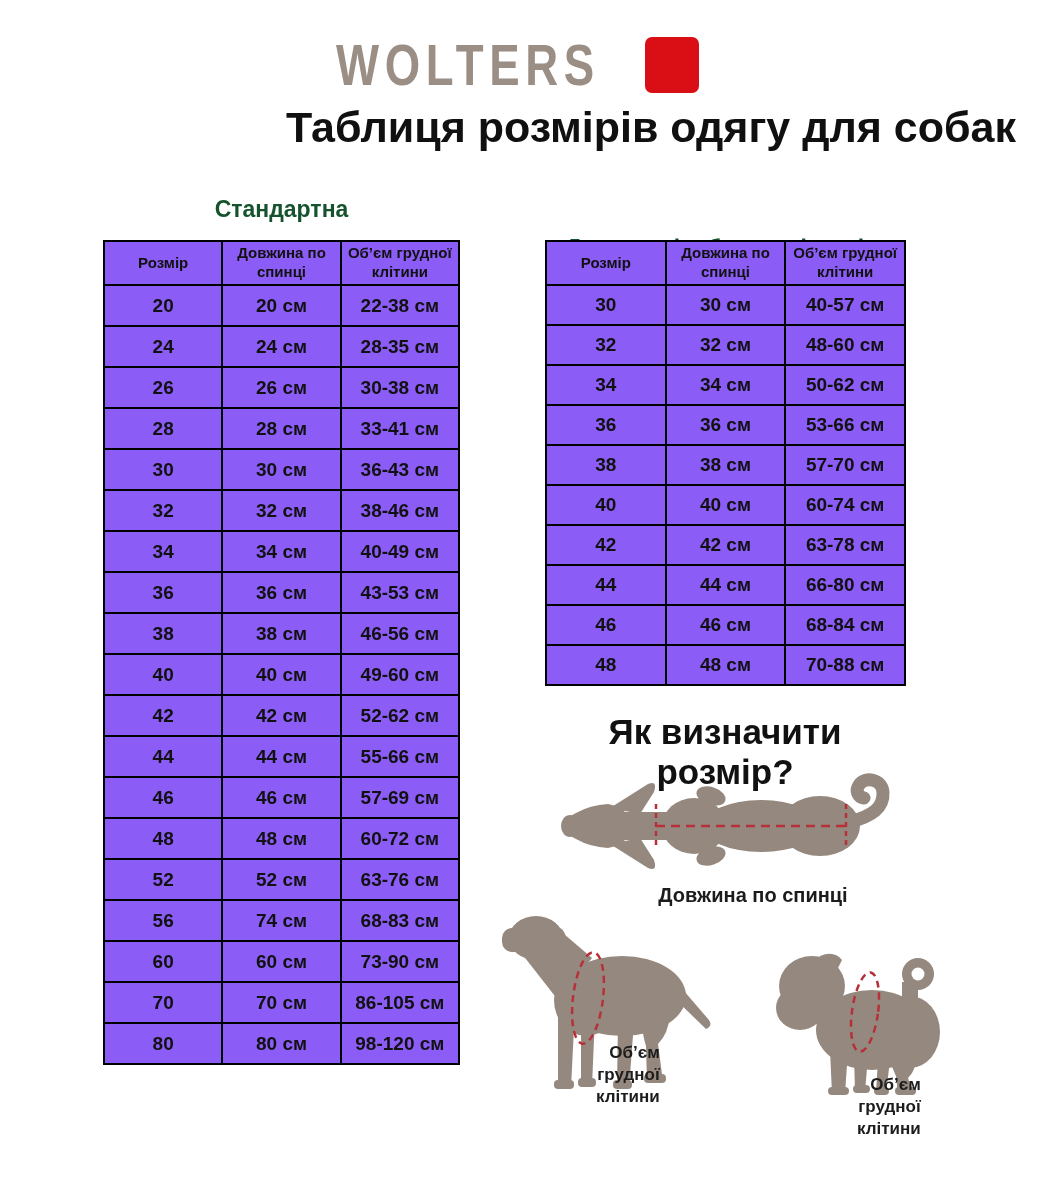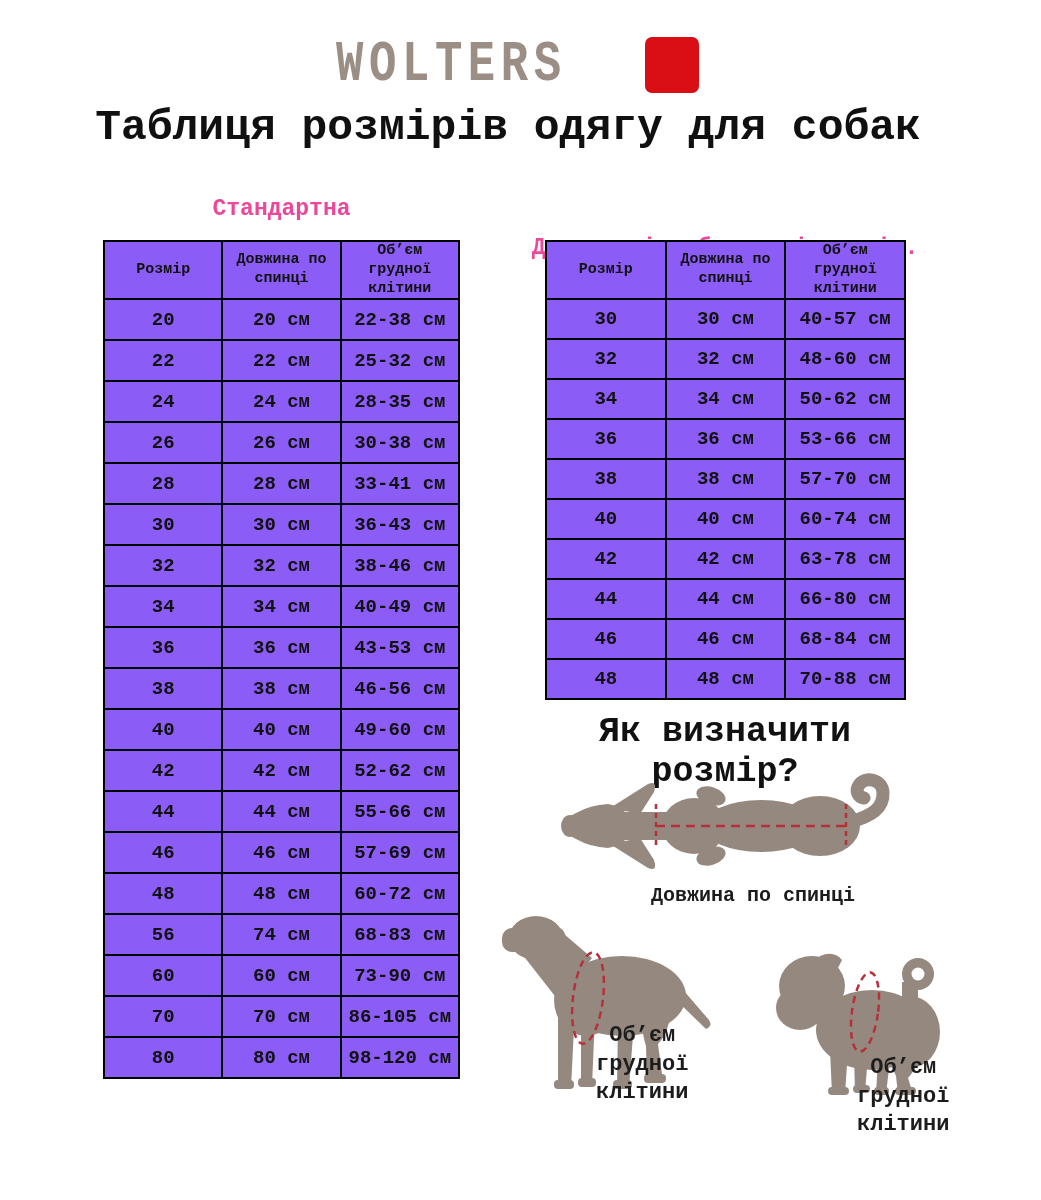--- a/index.html
+++ b/index.html
@@ -1,45 +1,45 @@
 <!DOCTYPE html>
 <html><head>
 <meta charset="utf-8">
 <style>
   html,body{margin:0;padding:0;background:#ffffff;}
   #page{position:relative;width:1041px;height:1200px;background:#fff;overflow:hidden;
-        font-family:Liberation Mono, monospace;color:#111;}
+        font-family:Liberation Sans, sans-serif;color:#111;}
   .abs{position:absolute;}
 
   
   #logo-text{left:336px;top:34px;font-size:57px;line-height:62px;font-weight:700;
              color:#9a8e85;letter-spacing:7px;transform:scaleX(0.8);transform-origin:left top;white-space:nowrap;}
   #logo-square{left:645px;top:37px;width:54px;height:56px;background:#d90f15;border-radius:7px;}
 
   
-  #page-title{left:0;top:103px;width:1016px;text-align:center;font-size:43px;font-weight:700;color:#101010;}
-  .section-title{top:196px;text-align:center;font-size:23px;font-weight:700;color:#ec4899;}
+  #page-title{left:0;top:103px;width:1016px;text-align:right;font-size:43px;font-weight:700;color:#101010;}
+  .section-title{top:196px;text-align:center;font-size:23px;font-weight:700;color:#14532d;}
   #std-title{left:103px;width:357px;}
   #pug-title{left:525px;width:400px;margin-top:39px;}
 
   
   table.size{border-collapse:collapse;table-layout:fixed;background:#8b5cf6;}
   table.size th,table.size td{border:2px solid #000;text-align:center;vertical-align:middle;
       font-weight:700;padding:0 3px;}
   table.size th{font-size:15px;line-height:1.25;height:42px;}
   #std-table{left:103px;top:240px;width:357px;}
   #pug-table{left:545px;top:240px;width:361px;}
   #std-table td{font-size:19px;height:39px;}
   #pug-table td{font-size:19px;height:38px;}
 
   
   #guide-title{left:540px;top:712px;width:370px;text-align:center;font-size:35px;font-weight:700;}
   .measure-label{font-weight:700;color:#1c1c1c;}
   #back-length-label{left:633px;top:884px;width:240px;text-align:center;font-size:20px;}
-  .chest-label{font-size:22px;line-height:1.3;text-align:center;}
+  .chest-label{font-size:17px;line-height:1.3;text-align:right;margin-top:20px;}
   #chest-label-left{left:596px;top:1022px;}
   #chest-label-right{left:857px;top:1054px;}
   svg{display:block;}
 </style>
 </head>
 <body>
 
 <div id="page">
 
   <div class="abs" id="logo-text">WOLTERS</div>
@@ -58,25 +58,20 @@
         <th>Об’єм грудної клітини</th>
       </tr>
     </thead>
     <tbody>
         <tr>
           <td>20</td>
           <td>20 см</td>
           <td>22-38 см</td>
         </tr>
         <tr>
-          <td>22</td>
-          <td>22 см</td>
-          <td>25-32 см</td>
-        </tr>
-        <tr>
           <td>24</td>
           <td>24 см</td>
           <td>28-35 см</td>
         </tr>
         <tr>
           <td>26</td>
           <td>26 см</td>
           <td>30-38 см</td>
         </tr>
         <tr>
@@ -126,20 +121,25 @@
         </tr>
         <tr>
           <td>46</td>
           <td>46 см</td>
           <td>57-69 см</td>
         </tr>
         <tr>
           <td>48</td>
           <td>48 см</td>
           <td>60-72 см</td>
+        </tr>
+        <tr>
+          <td>52</td>
+          <td>52 см</td>
+          <td>63-76 см</td>
         </tr>
         <tr>
           <td>56</td>
           <td>74 см</td>
           <td>68-83 см</td>
         </tr>
         <tr>
           <td>60</td>
           <td>60 см</td>
           <td>73-90 см</td>

